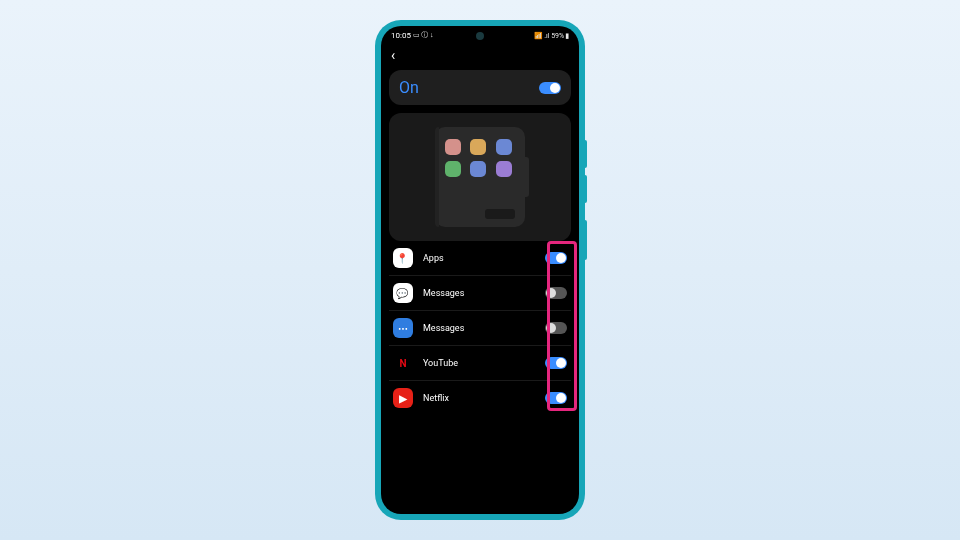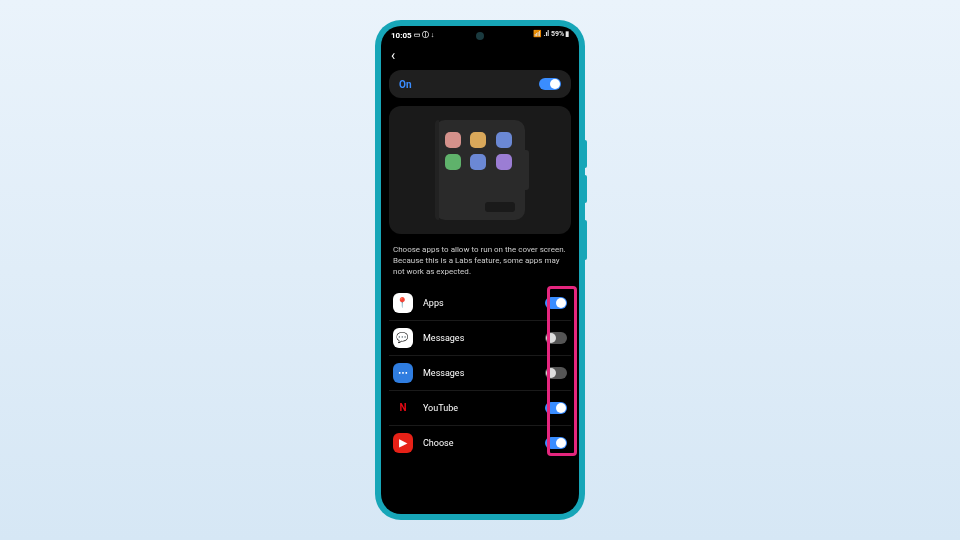--- a/index.html
+++ b/index.html
@@ -35,23 +35,23 @@
   .side-button {
     position: absolute; right: -2px;
     width: 2px; background: #17a6b8;
     border-radius: 0 2px 2px 0;
   }
   .sb1 { top: 120px; height: 28px; }
   .sb2 { top: 155px; height: 28px; }
   .sb3 { top: 200px; height: 40px; }
 
   .status-bar {
-    display: flex; justify-content: space-between; align-items: flex-start;
+    display: flex; justify-content: space-between; align-items: flex-end;
     padding: 4px 10px 2px 10px;
-    font-size: 8px; font-weight: 700;
+    font-size: 8px; font-weight: 400;
   }
   .status-left, .status-right { display: flex; align-items: center; gap: 2px; }
   .status-right { gap: 1px; }
   .sicon { font-size: 7px; opacity: 0.9; }
 
   .title-bar {
     display: flex; align-items: center; gap: 8px;
     padding: 6px 10px 8px 10px;
   }
   .back-chevron { font-size: 14px; line-height: 1; }
@@ -61,21 +61,21 @@
     flex: 1;
   }
 
   .master-toggle {
     margin: 0 8px 8px 8px;
     background: #1f1f1f;
     border-radius: 12px;
     padding: 8px 10px;
     display: flex; justify-content: space-between; align-items: center;
   }
-  .master-label { color: #3a8dff; font-size: 10px; font-weight: 700; text-align: center; }
+  .master-label { color: #3a8dff; font-size: 16px; font-weight: 400; text-align: center; }
 
   .toggle {
     width: 22px; height: 12px; border-radius: 6px;
     position: relative; flex-shrink: 0;
   }
   .toggle.on { background: #3a8dff; }
   .toggle.off { background: #555; }
   .toggle-knob {
     position: absolute; top: 1px;
     width: 10px; height: 10px; border-radius: 50%;
@@ -190,21 +190,20 @@
             <div class="papp p2"></div>
             <div class="papp p3"></div>
           <div class="papp p4"></div>
             <div class="papp p5"></div>
             <div class="papp p6"></div>
         </div>
         <div class="preview-fold"></div>
       </div>
     </div>
 
-    <div class="description">Choose apps to allow to run on the cover screen. Because this is a Labs feature, some apps may not work as expected.</div>
 
     <div class="app-list">
       <div class="highlight-box"></div>
 
     <div class="app-row">
           <div class="app-icon" style="background: rgb(255, 255, 255); color: rgb(51, 51, 51);">📍</div>
           <span class="app-label">Apps</span>
           <div class="toggle on">
             <div class="toggle-knob"></div>
           </div>
@@ -225,21 +224,21 @@
         </div>
         <div class="app-row">
           <div class="app-icon" style="background: rgb(0, 0, 0); color: rgb(229, 9, 20);">N</div>
           <span class="app-label">YouTube</span>
           <div class="toggle on">
             <div class="toggle-knob"></div>
           </div>
         </div>
         <div class="app-row">
           <div class="app-icon" style="background: rgb(230, 33, 23); color: rgb(255, 255, 255);">▶</div>
-          <span class="app-label">Choose</span>
+          <span class="app-label">Netflix</span>
           <div class="toggle on">
             <div class="toggle-knob"></div>
           </div>
         </div>
       </div>
 
   </div>
 </div>
 
 </body></html>

